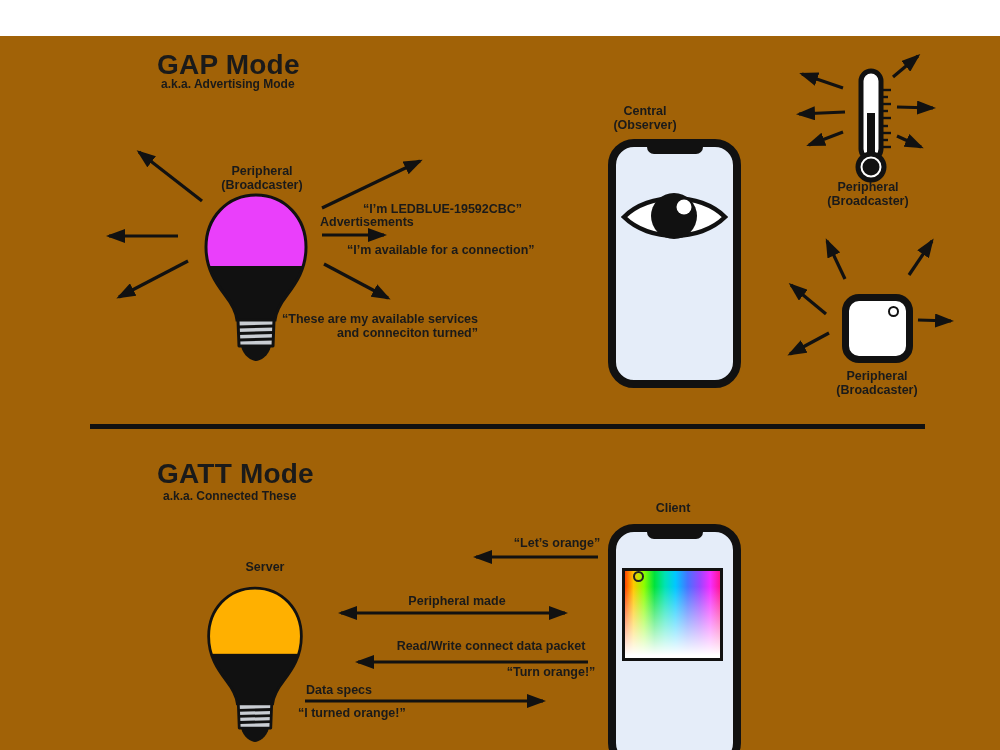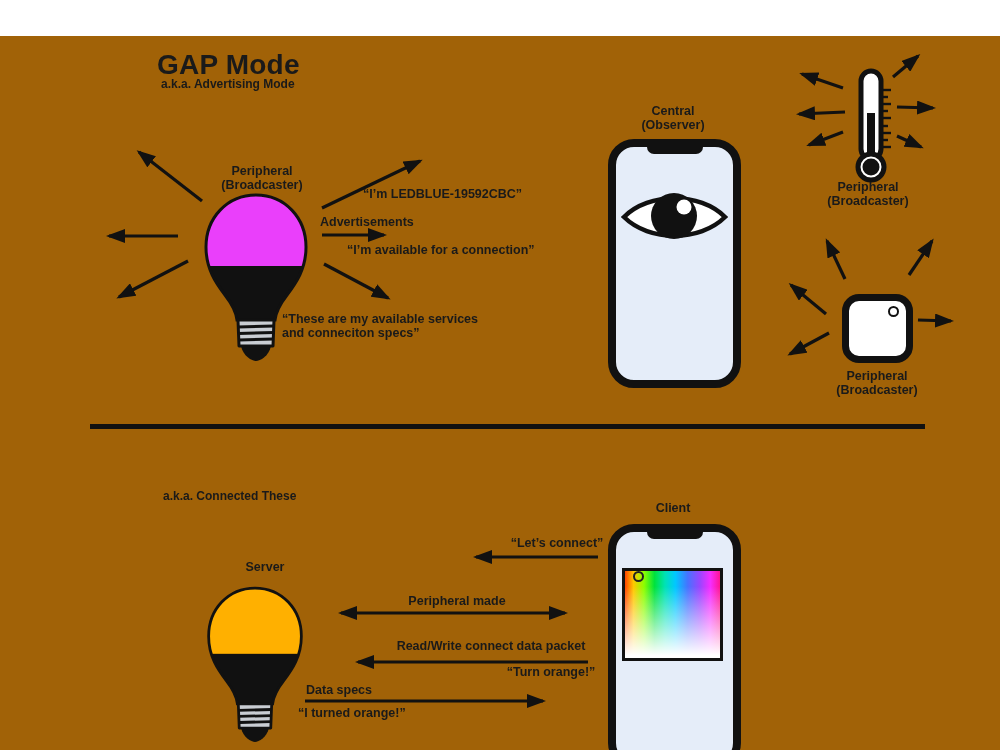--- a/index.html
+++ b/index.html
@@ -5,21 +5,21 @@
   html,body{margin:0;padding:0;background:#fff;}
   .canvas{position:relative;width:1000px;height:750px;background:#a16207;overflow:hidden;
           font-family:"Liberation Sans",sans-serif;color:#1a1a1a;margin-top:36px;}
   .abs{position:absolute;}
   .overlay{position:absolute;left:0;top:0;pointer-events:none;}
   .t{position:absolute;font-weight:bold;white-space:nowrap;color:#1a1a1a;}
   .title{font-size:28px;letter-spacing:0.2px;}
   .sub{font-size:12px;}
   .lbl{font-size:12.5px;text-align:center;line-height:14px;transform:translateX(-50%);}
   .q{font-size:12.5px;}
-  .qc{font-size:12.5px;text-align:left;line-height:14px;transform:translateX(-50%);}
+  .qc{font-size:12.5px;text-align:right;line-height:14px;transform:translateX(-50%);}
   .divider{position:absolute;background:#111;}
   .phone{position:absolute;box-sizing:border-box;border:8px solid #111;border-radius:26px;
          background:var(--phone-screen,#e5edf9);}
   .notch{position:absolute;left:50%;transform:translateX(-50%);top:-2px;width:56px;height:9px;
          background:#111;border-radius:0 0 7px 7px;}
   .eye{position:absolute;}
   .picker{position:absolute;box-sizing:border-box;border:3px solid #111;
     background:
       linear-gradient(to bottom, rgba(255,255,255,0) 18%, #fff 97%),
       linear-gradient(to right,#ff4400 0%,#ffc800 9%,#8cff00 20%,#00e23c 31%,#00e2b4 42%,
@@ -91,29 +91,29 @@
       <rect x="0" y="74" width="110" height="56" fill="#111"></rect>
     </g>
     <path d="M55,3 C84,3 105,26 105,55 C105,77 95,91 86,103 C79,112 75,119 74,128 L36,128 C35,119 31,112 24,103 C15,91 5,77 5,55 C5,26 26,3 55,3 Z" fill="none" stroke="#111" stroke-width="3"></path>
     <path d="M37,128 L73,128 L72,154 L38,154 Z" style="fill:var(--bulb-base-gray,#c9cdd3)" stroke="#111" stroke-width="3" stroke-linejoin="round"></path>
     <line x1="37" y1="135" x2="73" y2="134" stroke="#111" stroke-width="3"></line>
     <line x1="37" y1="141.5" x2="73" y2="140.5" stroke="#111" stroke-width="3"></line>
     <line x1="38" y1="148" x2="72" y2="147" stroke="#111" stroke-width="3"></line>
     <path d="M40,154 L70,154 C68,164 59,169 55,169 C51,169 42,164 40,154 Z" fill="#111"></path>
   </svg>
 
-  <div class="t q" style="left:363px;top:151px">“I’m LEDBLUE-19592CBC”</div>
+  <div class="t q" style="left:363px;top:166px">“I’m LEDBLUE-19592CBC”</div>
   <div class="t q" style="left:320px;top:179px">Advertisements</div>
   <div class="t q" style="left:347px;top:207px">“I’m available for a connection”</div>
   <div class="t qc" style="left:380px;top:276px">
     <span>“These are my available services</span><br>
-    <span>and conneciton specs”</span>
+    <span>and conneciton turned”</span>
   </div>
 
-  <div class="t lbl" style="left:673px;top:68px">
+  <div class="t lbl" style="left:645px;top:68px">
     <span>Central</span><br>
     <span>(Observer)</span>
   </div>
   <div class="phone" style="left:608px;top:103px;width:133px;height:249px">
     <div class="notch"></div>
     <svg class="eye" style="left:5px;top:41px" width="107" height="58" viewBox="0 0 107 58">
       <path d="M3,29 C28,4 79,4 104,29 C79,54 28,54 3,29 Z" fill="#fff" stroke="#111" stroke-width="4.5"></path>
       <circle cx="53" cy="28" r="23" fill="#111"></circle>
       <circle cx="63" cy="19" r="7.5" fill="#fff"></circle>
     </svg>
@@ -144,20 +144,21 @@
   <div class="square-device" style="left:842px;top:258px;width:71px;height:69px">
     <div class="square-dot"></div>
   </div>
   <div class="t lbl" style="left:877px;top:333px">
     <span>Peripheral</span><br>
     <span>(Broadcaster)</span>
   </div>
 
   <div class="divider" style="left:90px;top:388px;width:835px;height:5px"></div>
 
+  <div class="t title" style="left:157px;top:422px">GATT Mode</div>
   <div class="t sub" style="left:163px;top:453px">a.k.a. Connected These</div>
 
   <div class="t lbl" style="left:265px;top:524px">Server</div>
 
   <svg class="abs" style="left:204px;top:546px" width="102" height="166" viewBox="0 0 110 172">
     <defs>
         <clipPath id="bulbclipB">
           <path d="M55,3 C84,3 105,26 105,55 C105,77 95,91 86,103 C79,112 75,119 74,128 L36,128 C35,119 31,112 24,103 C15,91 5,77 5,55 C5,26 26,3 55,3 Z"></path>
         </clipPath>
       </defs>
@@ -166,21 +167,21 @@
       <rect x="0" y="74" width="110" height="56" fill="#111"></rect>
     </g>
     <path d="M55,3 C84,3 105,26 105,55 C105,77 95,91 86,103 C79,112 75,119 74,128 L36,128 C35,119 31,112 24,103 C15,91 5,77 5,55 C5,26 26,3 55,3 Z" fill="none" stroke="#111" stroke-width="3"></path>
     <path d="M37,128 L73,128 L72,154 L38,154 Z" style="fill:var(--bulb-base-gray,#c9cdd3)" stroke="#111" stroke-width="3" stroke-linejoin="round"></path>
     <line x1="37" y1="135" x2="73" y2="134" stroke="#111" stroke-width="3"></line>
     <line x1="37" y1="141.5" x2="73" y2="140.5" stroke="#111" stroke-width="3"></line>
     <line x1="38" y1="148" x2="72" y2="147" stroke="#111" stroke-width="3"></line>
     <path d="M40,154 L70,154 C68,164 59,169 55,169 C51,169 42,164 40,154 Z" fill="#111"></path>
   </svg>
 
-  <div class="t qc" style="left:557px;top:500px">“Let’s connect”</div>
+  <div class="t qc" style="left:557px;top:500px">“Let’s orange”</div>
   <div class="t qc" style="left:457px;top:558px">Peripheral made</div>
   <div class="t qc" style="left:491px;top:603px">Read/Write connect data packet</div>
   <div class="t qc" style="left:551px;top:629px">“Turn orange!”</div>
   <div class="t q" style="left:306px;top:647px">Data specs</div>
   <div class="t q" style="left:298px;top:670px">“I turned orange!”</div>
 
   <div class="t lbl" style="left:673px;top:465px">Client</div>
   <div class="phone" style="left:608px;top:488px;width:133px;height:245px">
     <div class="notch"></div>
     <div class="picker" style="left:6px;top:36px;width:101px;height:93px">

